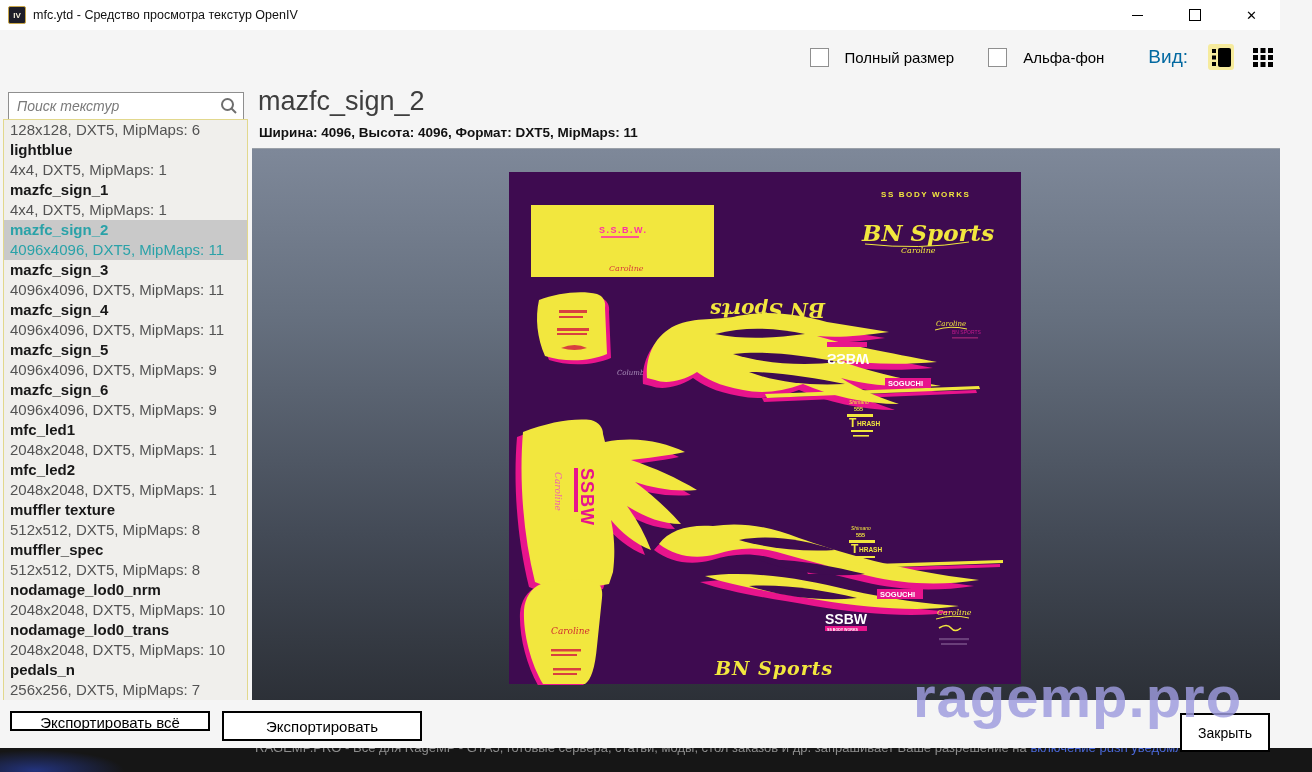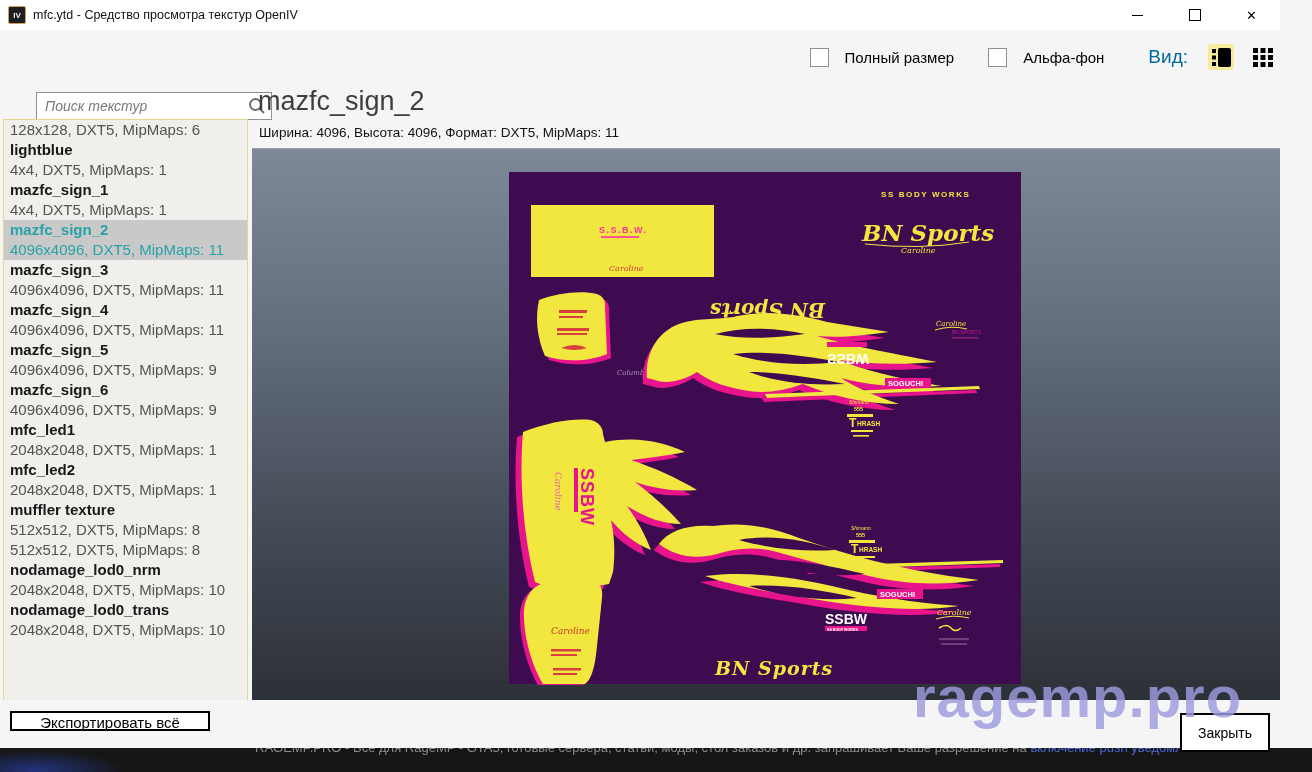--- a/index.html
+++ b/index.html
@@ -33,35 +33,35 @@
   .glyph-min{display:block;width:11px;height:1px;background:#000;}
   .glyph-max{display:block;width:10px;height:10px;border:1px solid #000;background:transparent;}
   
   .opts{position:absolute;top:44px;right:38px;display:flex;align-items:center;gap:16px;}
   .chk{width:17px;height:17px;border:1px solid #8f8f8f;background:#fff;display:inline-block;}
   .opt-label{font-size:15px;color:#000;margin-right:18px;}
   .view-label{font-size:19px;color:#0369a1;margin-left:10px;margin-right:4px;}
   .vbtn{width:26px;height:26px;border:none;background:transparent;padding:0;display:flex;align-items:center;justify-content:center;}
   .vbtn.active{background:#f6eb9d;border-radius:3px;}
   
-  .search-box{position:absolute;left:8px;top:92px;width:234px;height:26px;border:1px solid #8f8f8f;background:#fff;margin-left:28px;}
+  .search-box{position:absolute;left:8px;top:92px;width:234px;height:26px;border:1px solid #8f8f8f;background:#fff;}
   .search-box input{position:absolute;left:6px;top:1px;width:196px;height:22px;border:none;outline:none;
     font-size:14px;font-family:"Liberation Sans",sans-serif;color:#333;background:transparent;}
   .search-box input::placeholder{font-style:italic;color:#7a7a7a;}
   .search-ico{position:absolute;right:5px;top:4px;}
   .tex-list{position:absolute;left:3px;top:119px;width:243px;height:580px;background:#f0efec;
     border:1px solid #e2d88d;overflow:hidden;z-index:6;}
   .trow{padding-left:6px;line-height:20px;font-size:15px;cursor:default;}
   .trow .tname{display:block;font-weight:bold;color:#181818;}
   .trow .tdetails{display:block;color:#535353;}
   .trow.selected{background:#c9c9c9;}
   .trow.selected .tname,.trow.selected .tdetails{color:#2aa2a8;}
   
   .pv-title{position:absolute;left:258px;top:86px;font-size:27px;color:#3e3e3e;z-index:6;}
-  .pv-sub{position:absolute;left:259px;top:125px;font-size:13.5px;font-weight:normal;color:#111;z-index:6;}
+  .pv-sub{position:absolute;left:259px;top:125px;font-size:13.5px;font-weight:bold;color:#111;z-index:6;}
   .preview{position:absolute;left:252px;top:148px;width:1028px;height:552px;z-index:5;
     background:linear-gradient(#7e8899 0%,#66707f 30%,#434a56 70%,#2c3037 100%);
     border-top:1px solid #9aa0a8;}
   .texture{position:absolute;left:257px;top:22px;width:512px;height:514px;}
   
   .footer{position:absolute;left:0;top:700px;width:1280px;height:48px;background:#f5f5f5;z-index:10;}
   .btn{position:absolute;background:#fff;border:2px solid #000;font-size:15px;color:#000;
     font-family:"Liberation Sans",sans-serif;z-index:60;}
   .btn-export-all{left:10px;top:11px;width:200px;height:20px;}
   .btn-export{left:222px;top:11px;width:200px;height:30px;}
@@ -220,33 +220,38 @@
     <span class="tname">mfc_led2</span>
     <span class="tdetails">2048x2048, DXT5, MipMaps: 1</span>
   </div>
 
   <div class="trow">
     <span class="tname">muffler texture</span>
     <span class="tdetails">512x512, DXT5, MipMaps: 8</span>
   </div>
 
   <div class="trow">
+    <span class="tname">muffler_spec</span>
     <span class="tdetails">512x512, DXT5, MipMaps: 8</span>
   </div>
 
   <div class="trow">
     <span class="tname">nodamage_lod0_nrm</span>
     <span class="tdetails">2048x2048, DXT5, MipMaps: 10</span>
   </div>
 
   <div class="trow">
     <span class="tname">nodamage_lod0_trans</span>
     <span class="tdetails">2048x2048, DXT5, MipMaps: 10</span>
   </div>
 
+  <div class="trow">
+    <span class="tname">pedals_n</span>
+    <span class="tdetails">256x256, DXT5, MipMaps: 7</span>
+  </div>
 </div>
 
   <div class="pv-title">mazfc_sign_2</div>
   <div class="pv-sub">Ширина: 4096, Высота: 4096, Формат: DXT5, MipMaps: 11</div>
 
   <div class="preview">
 
     <svg class="texture" viewBox="0 0 512 512">
       <defs>
         <path id="band1" d="M138,206 C136,182 148,160 170,152 C190,145 214,148 228,144 C258,138 288,142 318,150 L380,160 C350,164 330,166 308,164 C340,174 378,180 428,190 C392,193 358,192 330,188 C354,198 388,206 432,214 C396,216 362,214 332,206 C348,216 366,224 390,232 C356,232 322,224 294,212 C272,220 252,222 234,218 C210,214 196,206 188,200 C172,210 156,212 146,208 Z"></path>
@@ -348,18 +353,19 @@
       <rect x="42" y="482" width="26" height="2" fill="#d84040"></rect>
       <rect x="44" y="496" width="28" height="2.5" fill="#d84040"></rect>
       <rect x="44" y="501" width="24" height="2" fill="#d84040"></rect>
 
       <text x="206" y="503" font-size="19" font-style="italic" font-weight="bold" font-family="DejaVu Serif, serif" fill="#f2e73e" letter-spacing="1">BN Sports</text>
     </svg>
   </div>
 
   <div class="footer">
     <button class="btn btn-export-all">Экспортировать всё</button>
+    <button class="btn btn-export">Экспортировать</button>
     <button class="btn btn-close">Закрыть</button>
   </div>
 
 </div>
 
 <div class="wm-site">ragemp.pro</div>
 
 </body></html>

